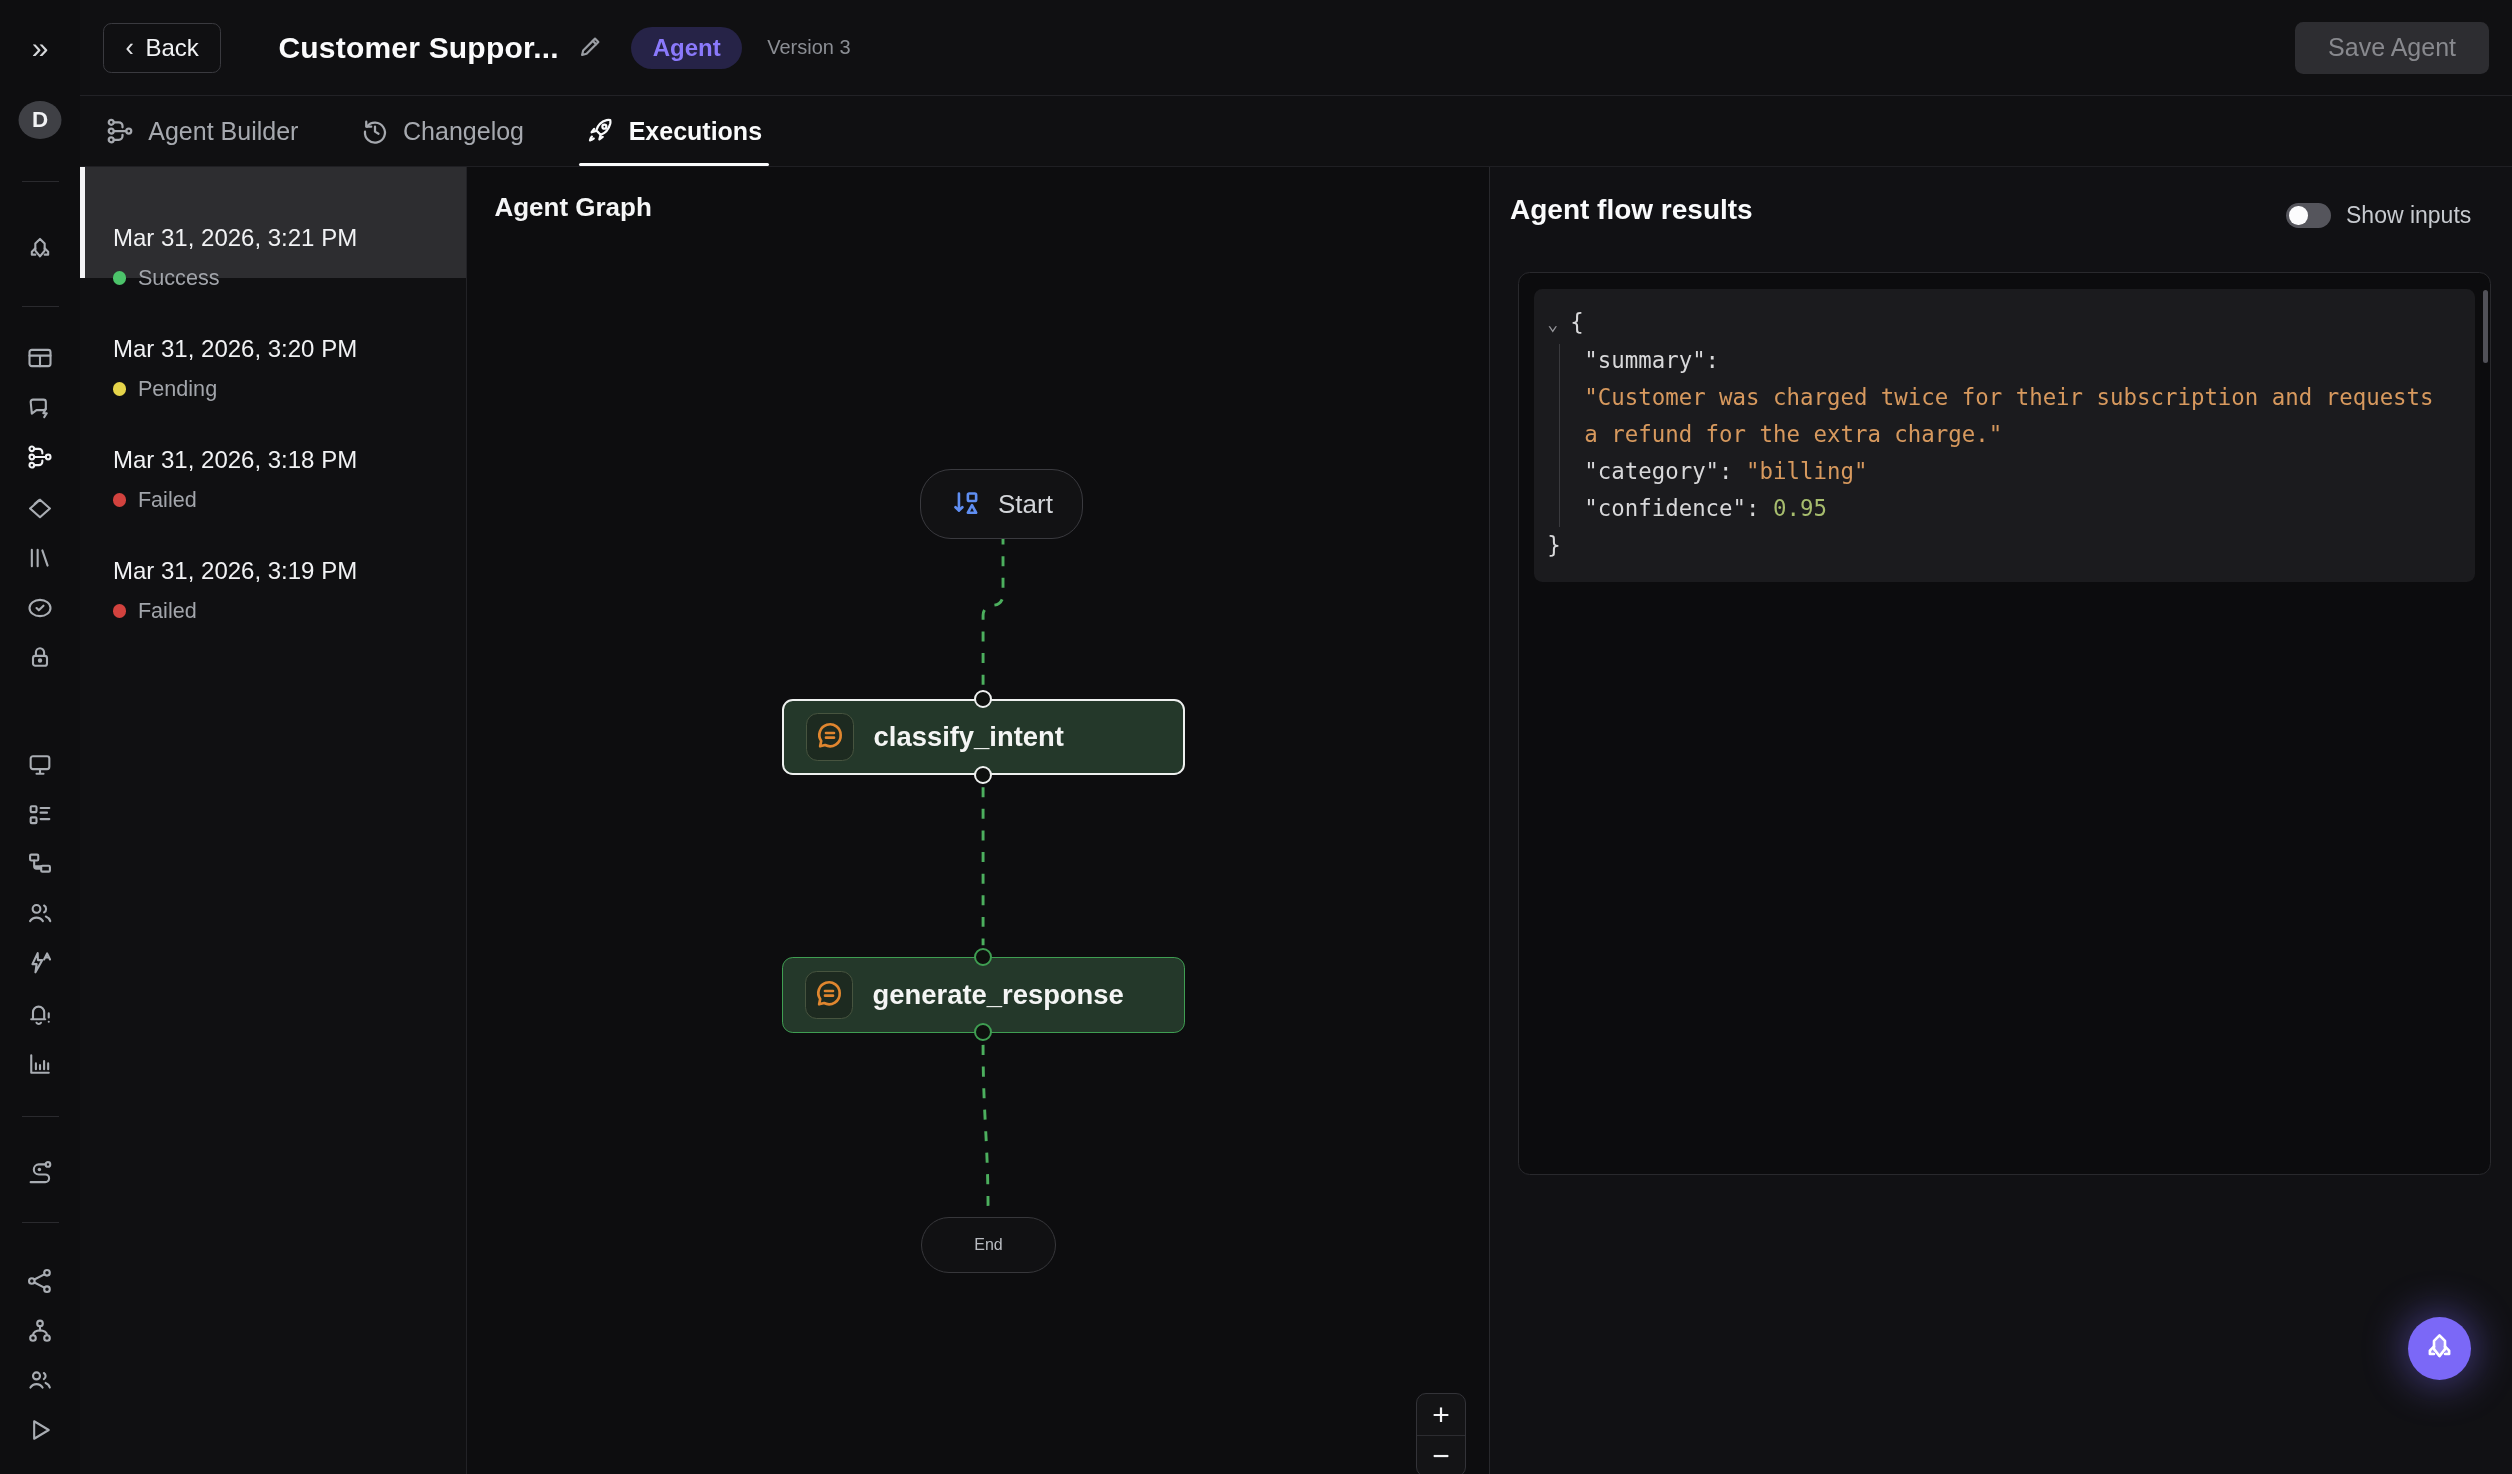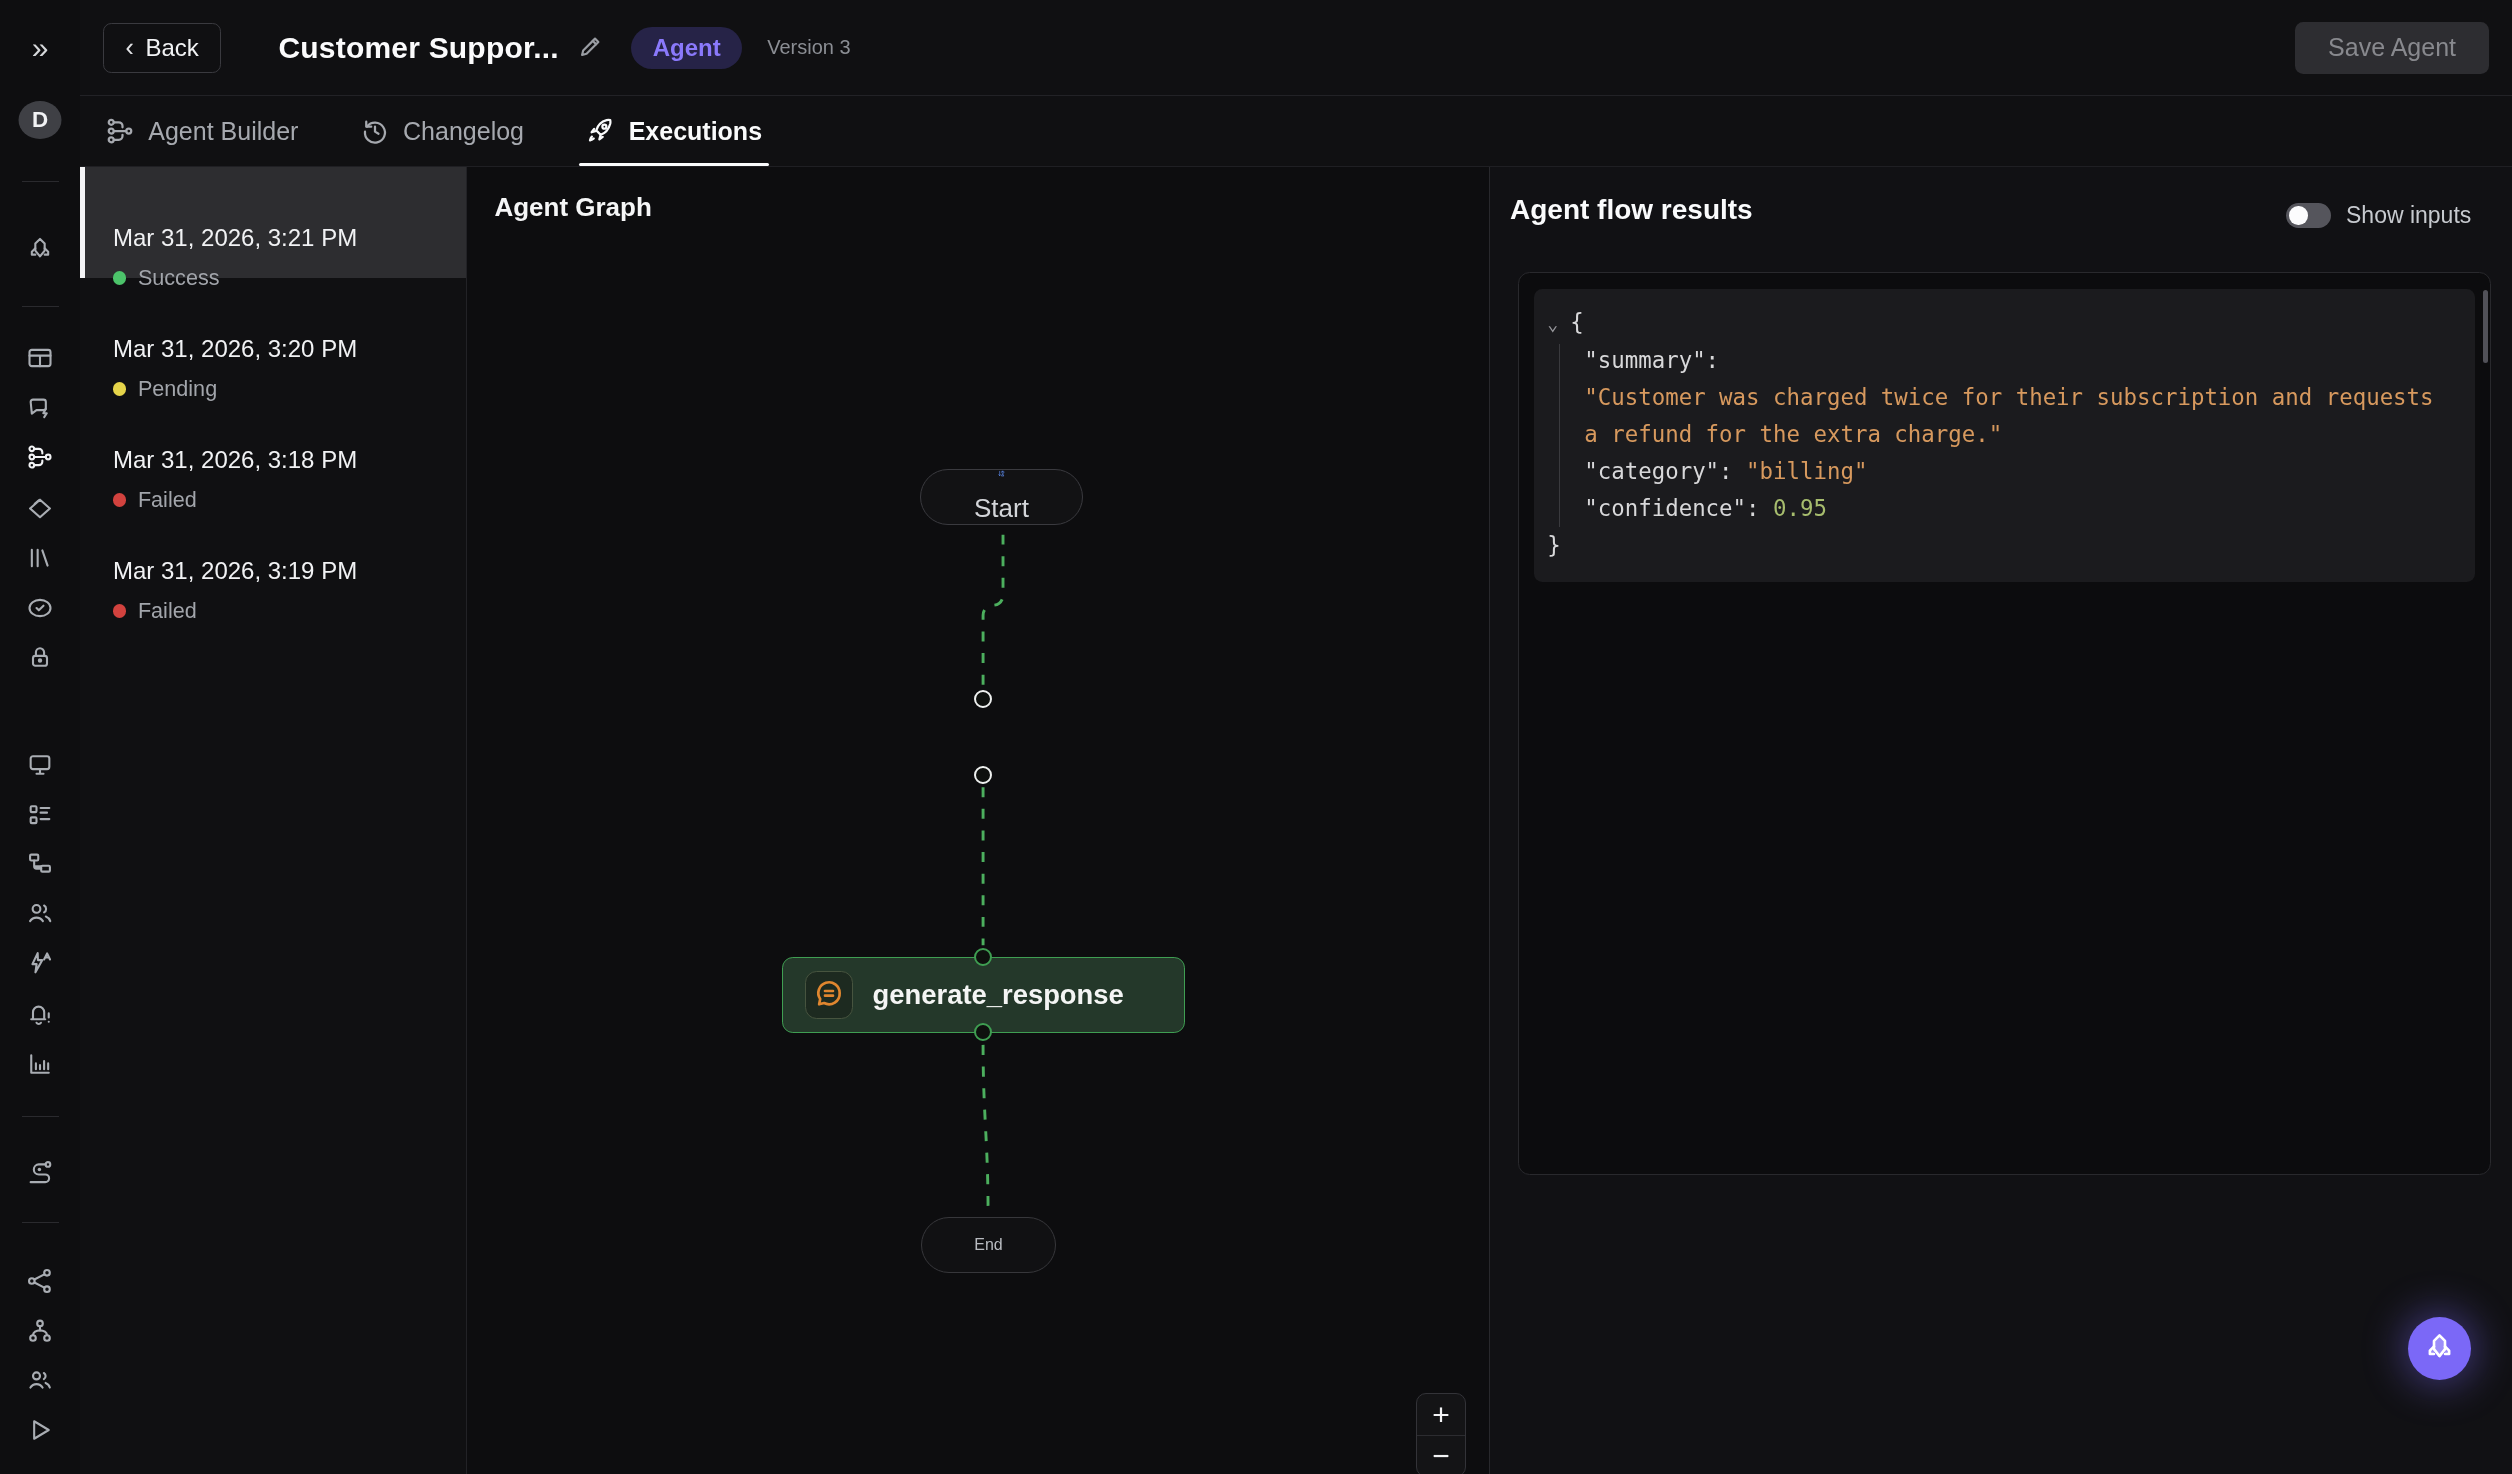--- a/index.html
+++ b/index.html
@@ -63,22 +63,22 @@
   .status-dot.pending { background:#e5d44a; }
   .status-dot.failed  { background:#d2423e; }
   .status-label { font-size:21.6px; color:#a2a5ab; }
 
   
   .graph-panel { position:relative; width:1023px; flex:0 0 1023px; background:#0d0d0f;
     border-right:0.8px solid #28282c; overflow:hidden; }
   .graph-title { position:absolute; left:27.4px; top:25px; font-size:26px; font-weight:600; color:#f5f6f7; }
   .edges-svg { position:absolute; inset:0; pointer-events:none; }
   .gnode { position:absolute; display:flex; align-items:center; cursor:pointer; }
-  .gnode-start { left:453px; top:302px; width:163px; height:56px; border-radius:31px;
-    background:#121214; border:1.3px solid #3a3a3f; justify-content:center; gap:15px;flex-direction:column; }
+  .gnode-start { left:453px; top:302px; width:163px; height:70px; border-radius:31px;
+    background:#121214; border:1.3px solid #3a3a3f; justify-content:center; gap:15px; }
   .gnode-start svg { width:33px; height:33px; stroke:#5f8ef2; fill:none; stroke-width:1.9;
     stroke-linecap:round; stroke-linejoin:round; }
   .gnode-start .gnode-label { font-size:26px; color:#d3d5d9; }
   .gnode-task { left:315px; width:403px; height:76px; border-radius:10.8px; background:#24382a;
     padding-left:21.6px; gap:20px; }
   .gnode-task.selected { top:532px; border:2.5px solid #eef0ef; }
   .gnode-task.done { top:790px; border:1.7px solid #3f9e52; }
   .task-icon-chip { width:48px; height:48px; border-radius:11.6px; background:#1d2a20;
     border:1.2px solid #47543f; display:flex; align-items:center; justify-content:center; }
   .task-icon-chip svg { width:32px; height:32px; stroke:#e0862f; fill:none; stroke-width:2;
@@ -371,20 +371,29 @@
 
         <div class="gnode gnode-start">
           <svg viewBox="0 0 24 24">
               <path d="M6.5 4v12.5M6.5 16.5L4 14M6.5 16.5L9 14"></path>
               <rect x="13" y="4" width="6" height="5.5" rx="1"></rect>
               <path d="M16 12.5l3 5.5h-6z"></path>
             </svg>
           <span class="gnode-label">Start</span>
         </div>
 
+        <div class="gnode gnode-task selected">
+          <span class="task-icon-chip">
+            <svg viewBox="0 0 24 24">
+                <path d="M20 10.5a8 8 0 1 0-14.6 4.5L4.6 19l3.7-1A8 8 0 0 0 20 10.5z"></path>
+                <path d="M9 9h6M9 12.5h6"></path>
+              </svg>
+          </span>
+          <span class="gnode-label">classify_intent</span>
+        </div>
 
         <div class="gnode gnode-task done">
           <span class="task-icon-chip">
             <svg viewBox="0 0 24 24">
                 <path d="M20 10.5a8 8 0 1 0-14.6 4.5L4.6 19l3.7-1A8 8 0 0 0 20 10.5z"></path>
                 <path d="M9 9h6M9 12.5h6"></path>
               </svg>
           </span>
           <span class="gnode-label">generate_response</span>
         </div>

